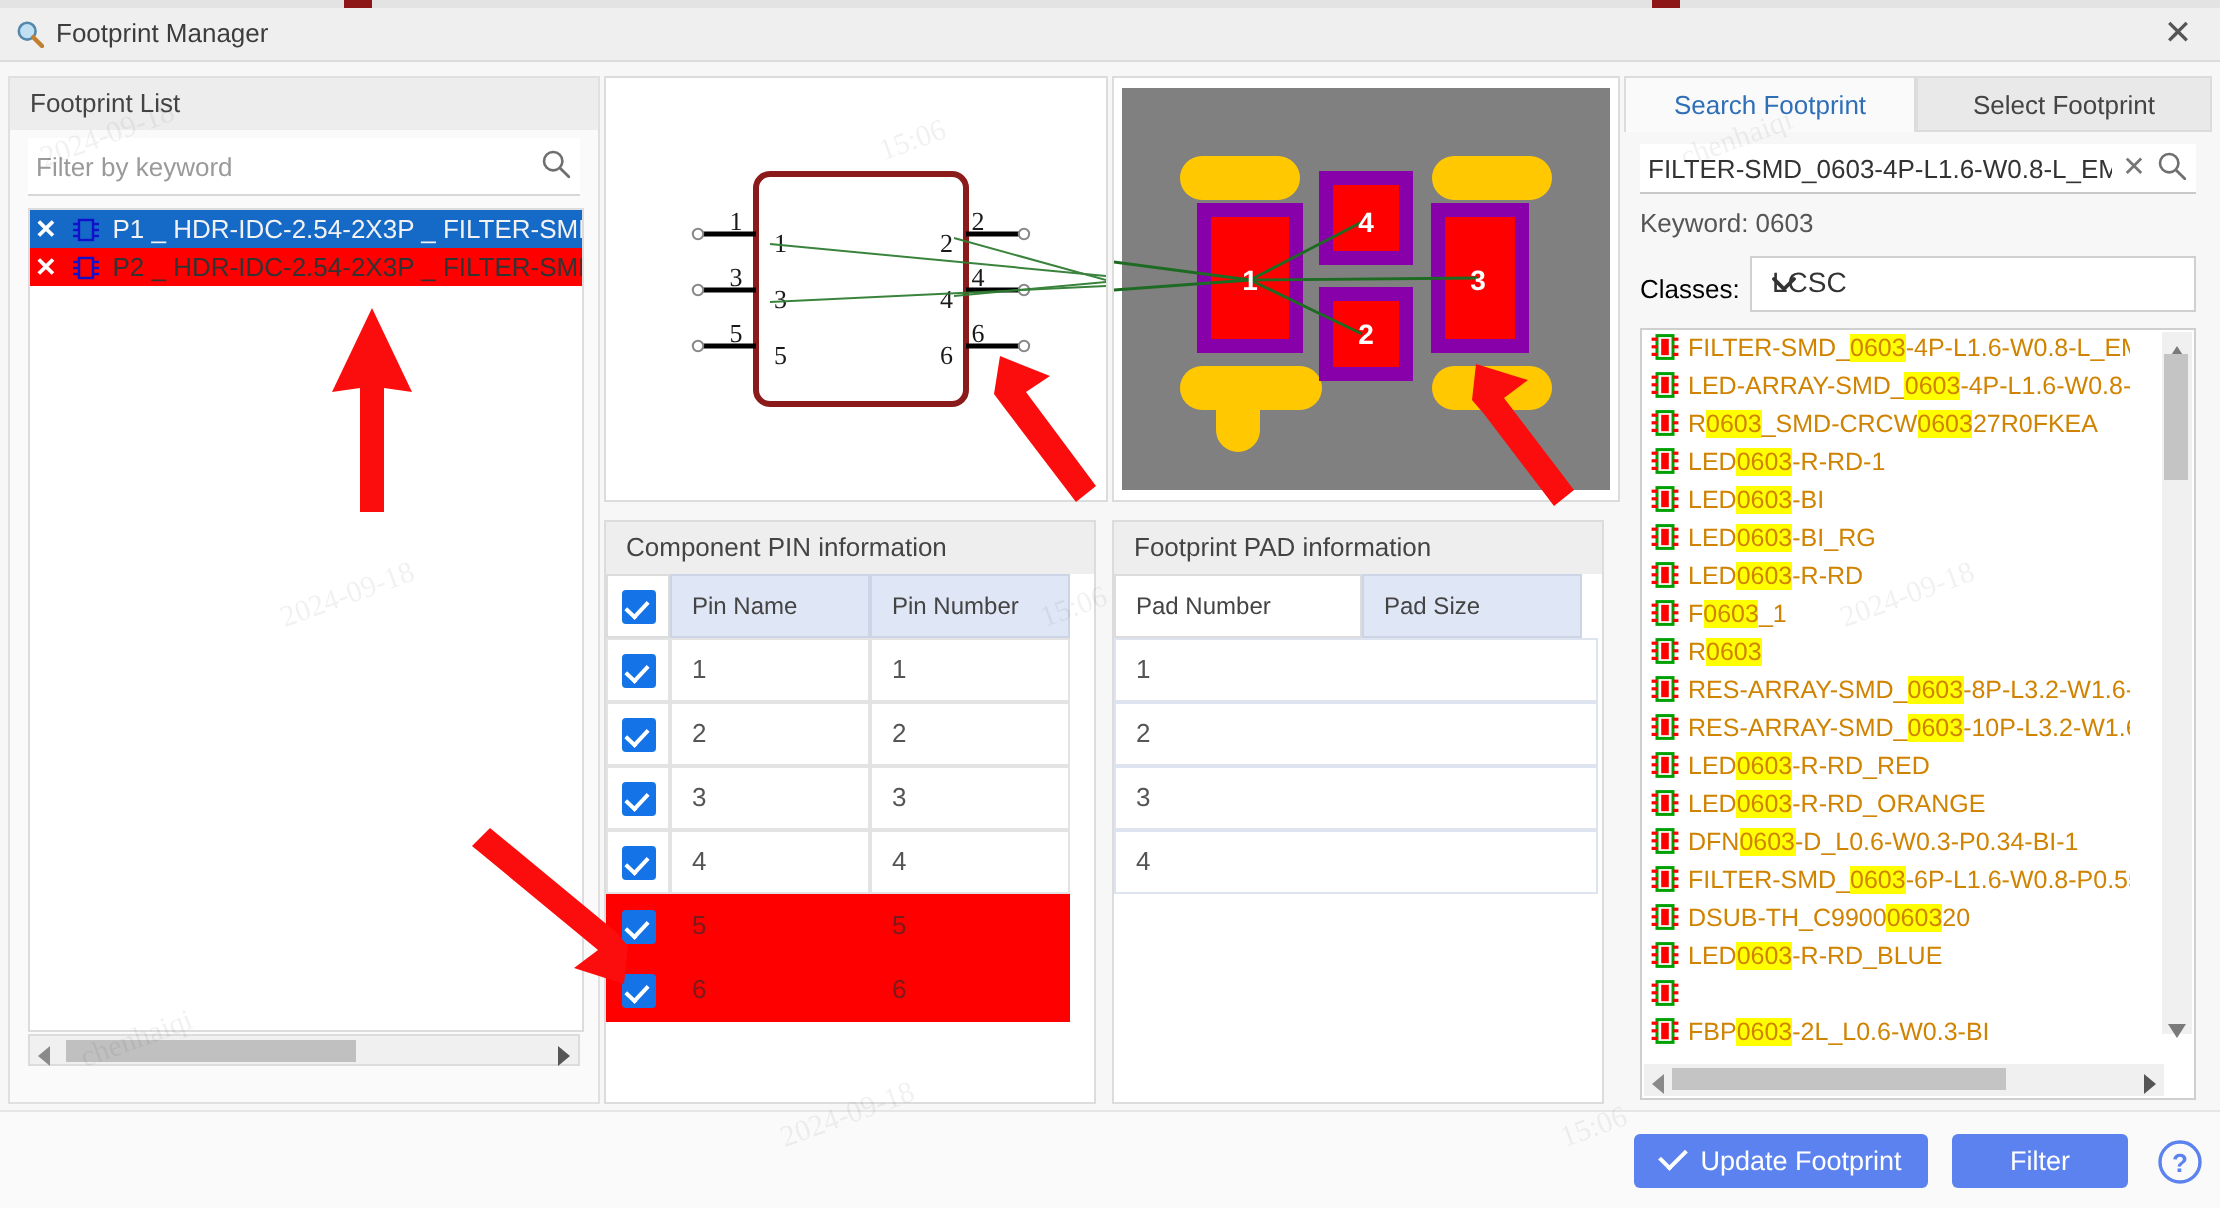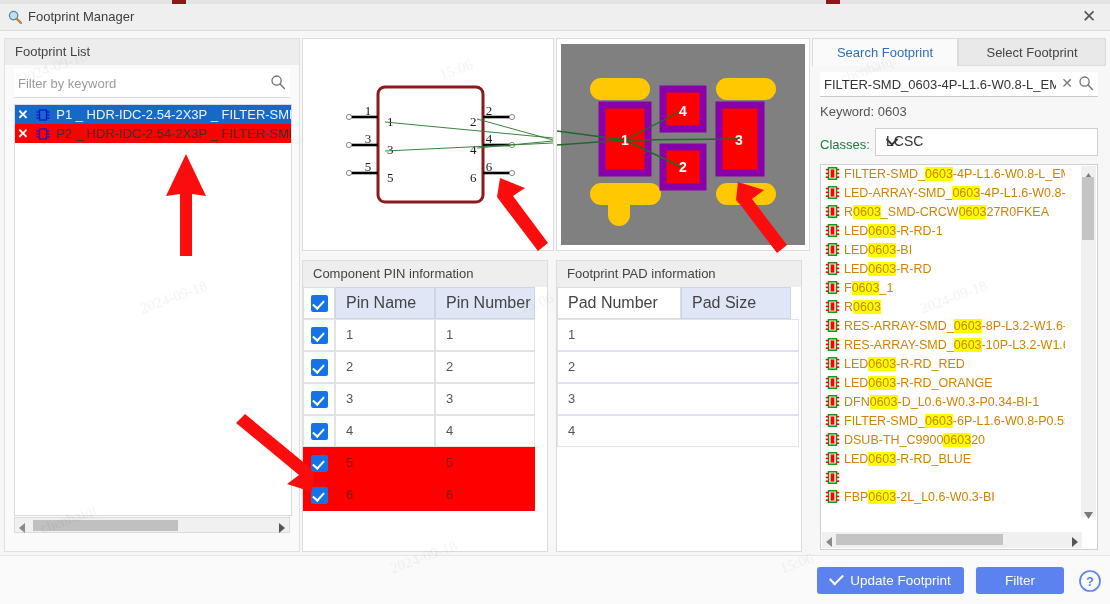--- a/index.html
+++ b/index.html
@@ -63,21 +63,21 @@
 
   .tbl-card{position:absolute;background:#fff;border:1px solid #dcdcdc;}
   .tbl-title{position:absolute;left:0;top:0;width:100%;height:26px;background:#eeeeee;}
   .tbl-title span{position:absolute;left:10px;top:5px;font-size:13px;color:#444;}
 
   .pin-card{left:0;top:222px;width:244px;height:290px;}
   .pad-card{left:254px;top:222px;width:244px;height:290px;}
 
   .thead{position:absolute;left:0;top:26px;width:100%;height:32px;}
   .th{position:absolute;top:0;height:32px;background:#dfe6f5;box-sizing:border-box;
-    border:1px solid #ccd4e6;font-size:16px;color:#444;line-height:30px;padding-left:10px;}
+    border:1px solid #ccd4e6;font-size:12px;color:#444;line-height:30px;padding-left:10px;}
   .th.plain{background:#fff;border-color:#dcdcdc;}
   .th.chk{background:#fff;border:1px solid #dcdcdc;padding:0;}
 
   .cbx{position:absolute;left:7px;top:7px;width:17px;height:17px;background:#1473e6;
     border-radius:2px;cursor:pointer;}
   .cbx::after{content:"";position:absolute;left:4px;top:3px;width:5px;height:9px;
     border:solid #fff;border-width:0 2px 2px 0;transform:rotate(43deg);}
 
   .trow{position:absolute;height:32px;box-sizing:border-box;}
   .tcell{position:absolute;top:0;height:32px;box-sizing:border-box;border:1px solid #e3e3e3;
@@ -101,21 +101,21 @@
 
   .srch-wrap{position:absolute;left:8px;top:34px;width:278px;height:24px;
     border-bottom:1px solid #c9c9c9;background:#fff;}
   .srch-input{position:absolute;left:2px;top:0;width:232px;height:22px;border:0;outline:none;
     background:transparent;font-size:13px;color:#333;font-family:"Liberation Sans", sans-serif;}
   .srch-clear{position:absolute;right:24px;top:3px;width:14px;height:16px;font-size:14px;
     color:#777;text-align:center;line-height:16px;cursor:pointer;}
   .srch-mag{position:absolute;right:4px;top:3px;width:16px;height:16px;cursor:pointer;}
 
   .kw{position:absolute;left:8px;top:66px;font-size:13px;color:#555;}
-  .cls-lbl{position:absolute;left:8px;top:99px;font-size:13px;color:#15803d;}
+  .cls-lbl{position:absolute;left:8px;top:99px;font-size:13px;color:#000000;}
   .cls-sel{position:absolute;left:63px;top:90px;width:223px;height:28px;
     background:#fff;border:1px solid #d0d0d0;box-sizing:border-box;cursor:pointer;}
   .cls-sel span{position:absolute;left:10px;top:4px;font-size:14px;color:#333;}
   .cls-chev{position:absolute;right:10px;top:9px;width:12px;height:8px;}
 
   .fp-list{position:absolute;left:8px;top:126px;width:278px;height:386px;
     background:#fff;border:1px solid #cfcfcf;box-sizing:border-box;overflow:hidden;}
   .fp-inner{position:absolute;left:0;top:0;width:244px;height:368px;overflow:hidden;}
   .fp-row{position:relative;height:19px;line-height:19px;white-space:nowrap;
     font-size:12.5px;color:#d08300;padding-left:4px;cursor:pointer;}
@@ -476,20 +476,32 @@
                   <rect x="3.5" y="0.8" width="8" height="11.4" fill="none" stroke="#00a000" stroke-width="1.5"></rect>
                   <rect x="5.6" y="2.4" width="3.8" height="8.2" fill="#ff0000"></rect>
                   <g stroke="#ff0000" stroke-width="1.6">
                     <line x1="0.8" y1="2.6" x2="3.6" y2="2.6"></line>
                     <line x1="0.8" y1="6.4" x2="3.6" y2="6.4"></line>
                     <line x1="0.8" y1="10.2" x2="3.6" y2="10.2"></line>
                     <line x1="11.4" y1="2.6" x2="14.2" y2="2.6"></line>
                     <line x1="11.4" y1="6.4" x2="14.2" y2="6.4"></line>
                     <line x1="11.4" y1="10.2" x2="14.2" y2="10.2"></line>
                   </g>
+                </svg></span><span>LED<span class="hl">0603</span>-BI_RG</span></div>
+            <div class="fp-row"><span class="fp-ico"><svg width="15" height="13" viewBox="0 0 15 13">
+                  <rect x="3.5" y="0.8" width="8" height="11.4" fill="none" stroke="#00a000" stroke-width="1.5"></rect>
+                  <rect x="5.6" y="2.4" width="3.8" height="8.2" fill="#ff0000"></rect>
+                  <g stroke="#ff0000" stroke-width="1.6">
+                    <line x1="0.8" y1="2.6" x2="3.6" y2="2.6"></line>
+                    <line x1="0.8" y1="6.4" x2="3.6" y2="6.4"></line>
+                    <line x1="0.8" y1="10.2" x2="3.6" y2="10.2"></line>
+                    <line x1="11.4" y1="2.6" x2="14.2" y2="2.6"></line>
+                    <line x1="11.4" y1="6.4" x2="14.2" y2="6.4"></line>
+                    <line x1="11.4" y1="10.2" x2="14.2" y2="10.2"></line>
+                  </g>
                 </svg></span><span>LED<span class="hl">0603</span>-R-RD</span></div>
             <div class="fp-row"><span class="fp-ico"><svg width="15" height="13" viewBox="0 0 15 13">
                   <rect x="3.5" y="0.8" width="8" height="11.4" fill="none" stroke="#00a000" stroke-width="1.5"></rect>
                   <rect x="5.6" y="2.4" width="3.8" height="8.2" fill="#ff0000"></rect>
                   <g stroke="#ff0000" stroke-width="1.6">
                     <line x1="0.8" y1="2.6" x2="3.6" y2="2.6"></line>
                     <line x1="0.8" y1="6.4" x2="3.6" y2="6.4"></line>
                     <line x1="0.8" y1="10.2" x2="3.6" y2="10.2"></line>
                     <line x1="11.4" y1="2.6" x2="14.2" y2="2.6"></line>
                     <line x1="11.4" y1="6.4" x2="14.2" y2="6.4"></line>

